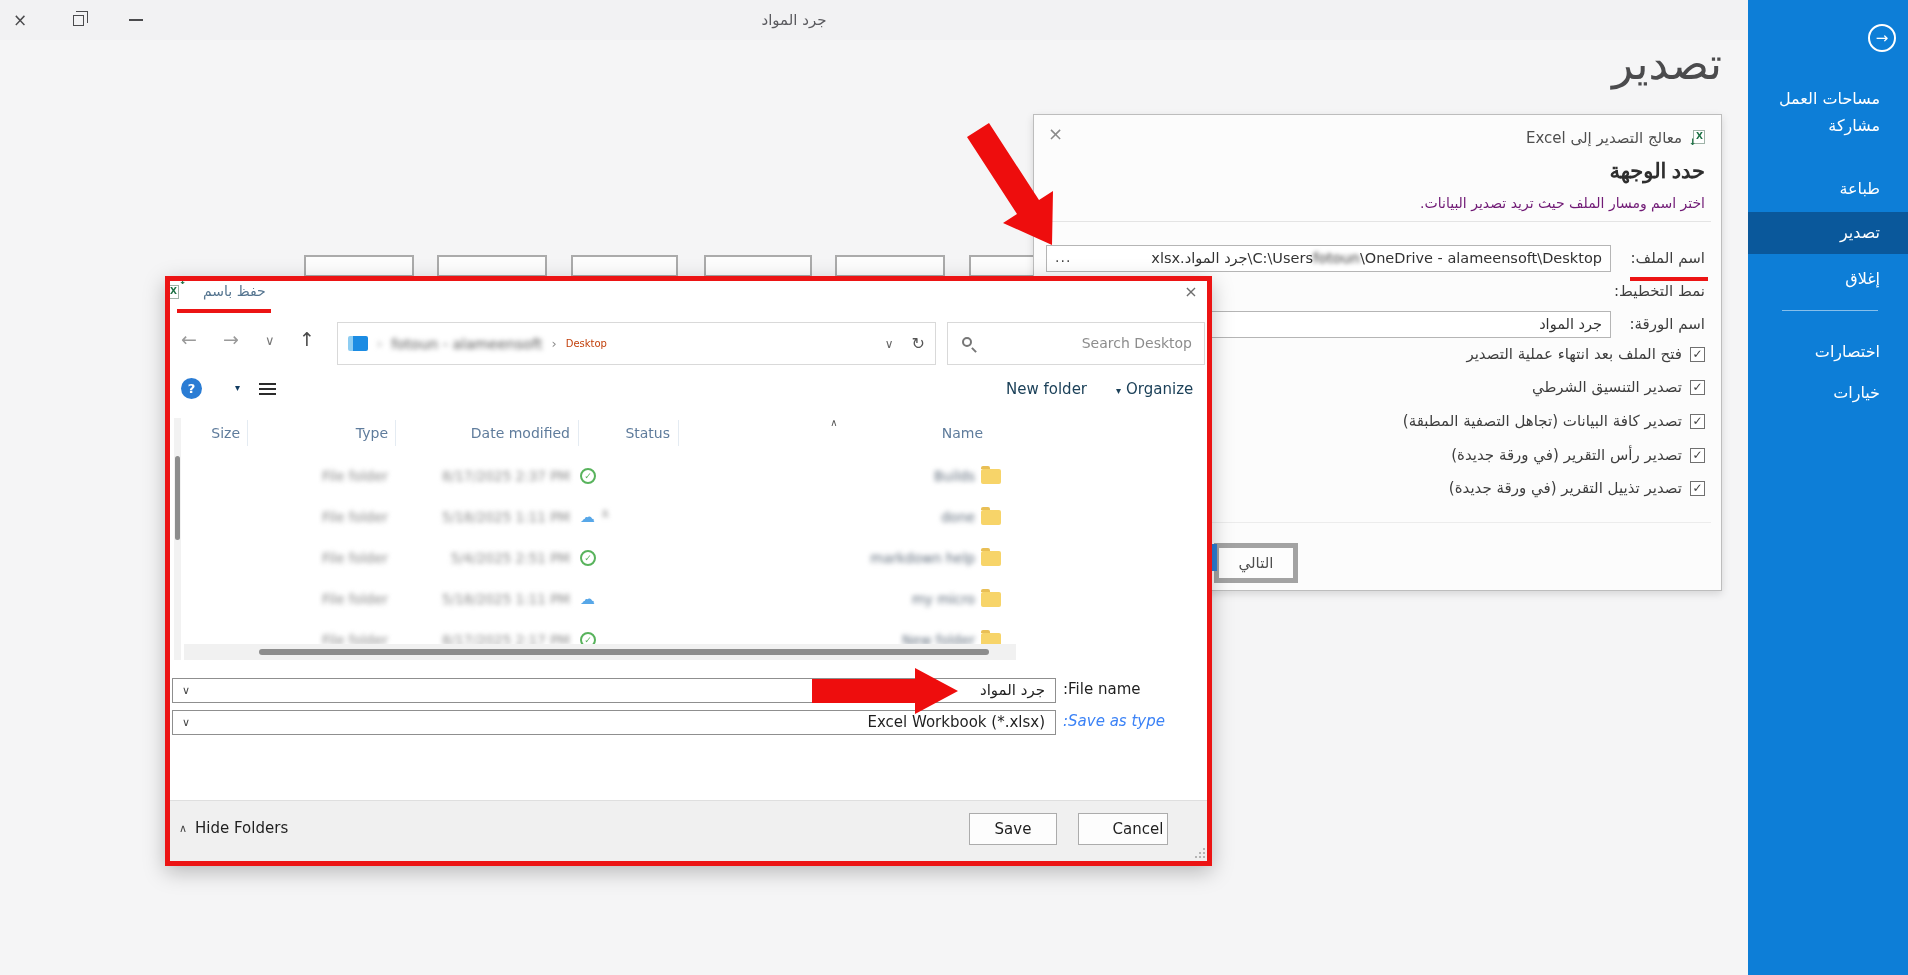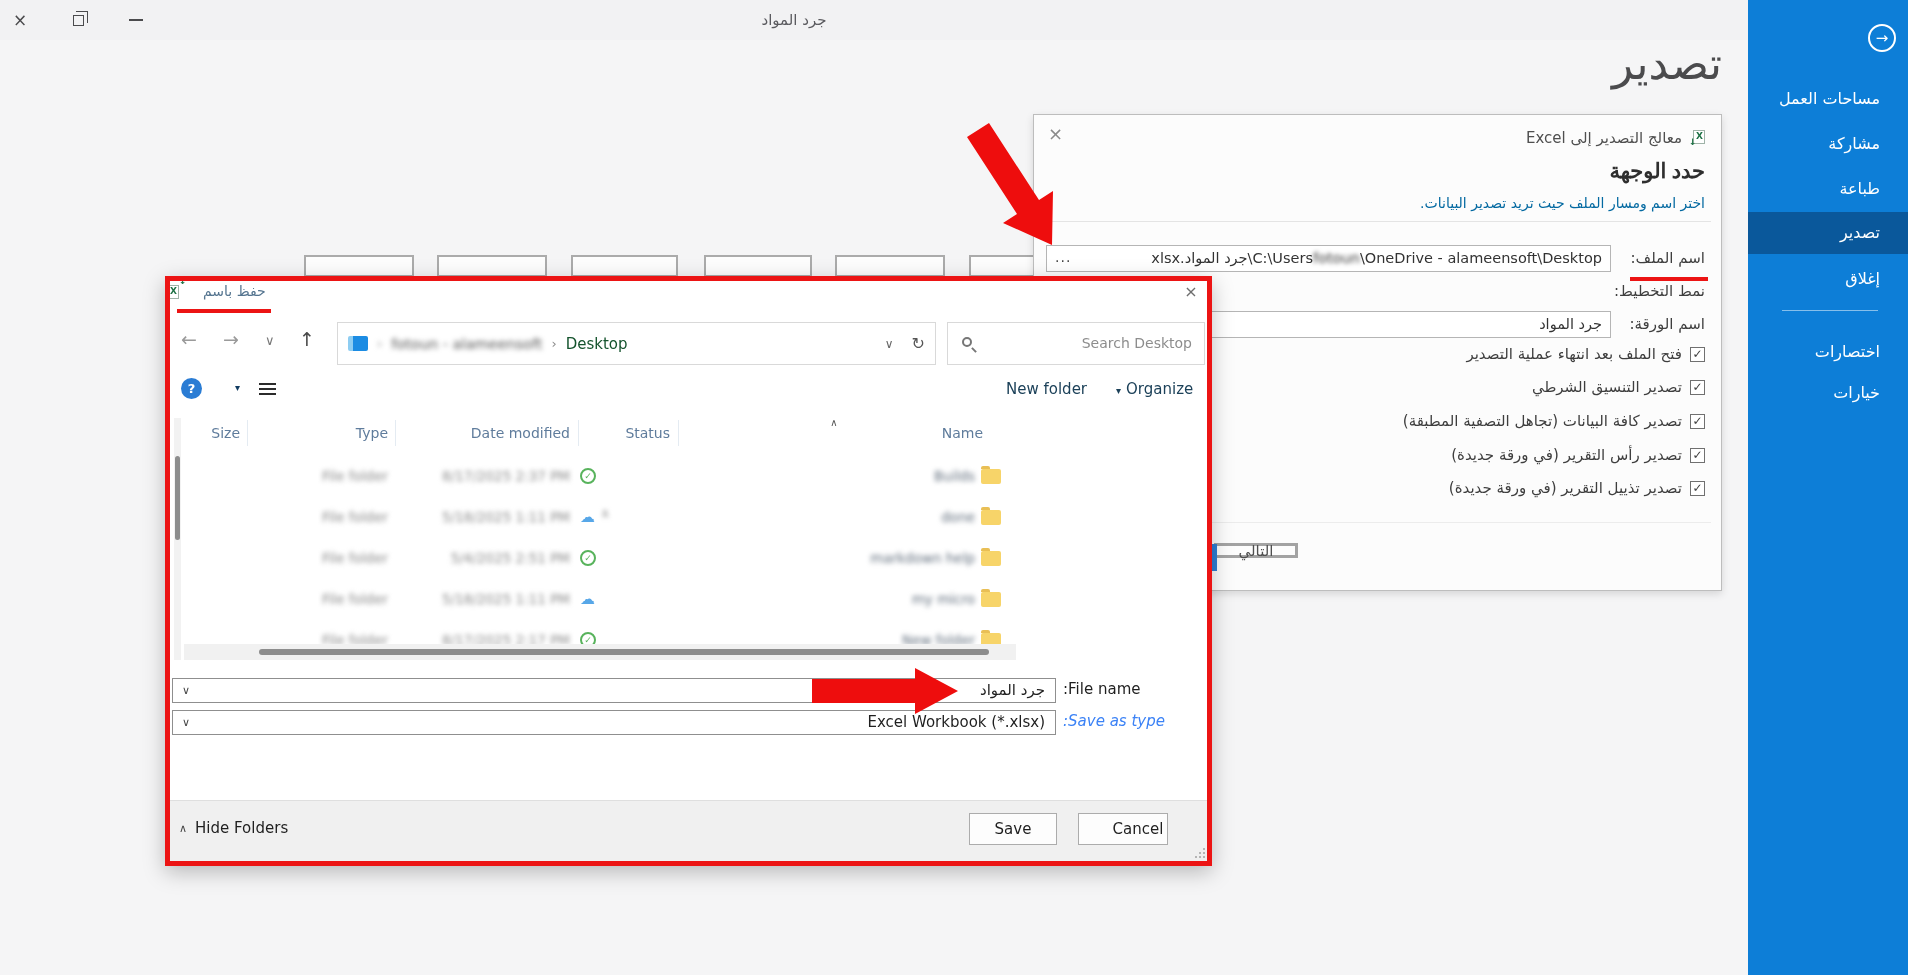--- a/index.html
+++ b/index.html
@@ -33,52 +33,52 @@
 
   
   .exp-dialog { left:1033px; top:114px; width:689px; height:477px; background:#fcfcfc; border:1px solid #bdbdbd; box-shadow:0 3px 8px rgba(0,0,0,.13); direction:rtl; z-index:10; }
   .exp-close { position:absolute; left:14px; top:8px; font-size:18px; color:#8a8a8a; cursor:pointer; }
   .exp-head { position:absolute; right:16px; top:14px; display:flex; align-items:center; gap:7px; font-size:15px; color:#4f4f4f; }
   .xlicon { width:16px; height:16px; position:relative; flex:0 0 auto; }
   .xlicon .sheet { position:absolute; right:0; top:0; width:12px; height:14px; background:#fff; border:1px solid #9fb3a8; }
   .xlicon .xx { position:absolute; right:2px; top:1px; font-size:9px; font-weight:bold; color:#1e7145; }
   .xlicon .arr { position:absolute; left:0; bottom:-1px; font-size:9px; color:#1e7145; font-weight:bold; line-height:1; }
   .exp-h1 { position:absolute; right:16px; top:44px; font-size:21px; font-weight:bold; color:#2e2e2e;font-family:Liberation Serif, serif; }
-  .exp-sub { position:absolute; right:16px; top:80px; font-size:14px; color:#0369a1; }
+  .exp-sub { position:absolute; right:16px; top:80px; font-size:14px; color:#701a75; }
   .exp-hr { position:absolute; left:10px; right:10px; top:106px; border-top:1px solid #e4e4e4; }
   .exp-row { position:absolute; left:12px; right:16px; height:28px; }
   .exp-label { position:absolute; right:0; top:0; line-height:27px; font-size:15px; color:#3e3e3e; }
   .exp-field { position:absolute; left:0; top:0; width:565px; height:27px; background:#fff; border:1px solid #b5b5b5; font-size:14.5px; color:#333; }
   .exp-field .val { position:absolute; right:8px; top:0; line-height:25px; }
   .browse-dots { position:absolute; left:8px; top:0; line-height:23px; font-size:14px; color:#444; letter-spacing:1px; cursor:pointer; }
   .pathtxt { position:absolute; right:8px; left:20px; top:0; line-height:25px; direction:ltr; text-align:right; white-space:nowrap; overflow:hidden; }
   .blurred { filter:blur(2.5px); }
   .blur2 { filter:blur(2px); }
   .exp-check { position:absolute; right:16px; height:22px; display:flex; flex-direction:row; align-items:center; gap:8px; }
   .cbox { width:15px; height:15px; border:1px solid #707070; background:#fff; display:flex; align-items:center; justify-content:center; font-size:12px; color:#3c3c3c; line-height:1; cursor:pointer; flex:0 0 auto; }
   .exp-check .clabel { font-size:15px; color:#3e3e3e; white-space:nowrap; }
   .exp-hr2 { position:absolute; left:10px; right:10px; top:407px; border-top:1px solid #ececec; }
-  .next-btn { position:absolute; left:180px; top:428px; width:84px; height:15px; background:#fdfdfd; border:3px solid #a3a3a3; font-size:15px; color:#4f4f4f; display:flex; align-items:center; justify-content:center; cursor:pointer; }
+  .next-btn { position:absolute; left:180px; top:428px; width:84px; height:40px; background:#fdfdfd; border:5px solid #a3a3a3; font-size:15px; color:#4f4f4f; display:flex; align-items:center; justify-content:center; cursor:pointer; }
   .blue-sliver { left:1209px; top:544px; width:8px; height:27px; background:#2e7ed5; z-index:20; }
 
   
   .red-underline { position:absolute; background:#ec1414; z-index:61; }
 
   
   .save-dialog { left:165px; top:276px; width:1047px; height:590px; background:#fff; box-shadow:0 6px 20px rgba(0,0,0,.25); z-index:50; }
   .red-frame { position:absolute; inset:0; border:5px solid #ec1414; z-index:60; pointer-events:none; }
   .sd-icon { left:14px; top:9px; }
   .sd-title { left:38px; top:7px; font-size:14px; color:#54748f; }
   .sd-close { left:1014px; top:6px; width:24px; height:22px; text-align:center; font-size:16px; color:#6e6e6e; cursor:pointer; }
   .navic { top:54px; font-size:19px; color:#9a9a9a; cursor:pointer; line-height:1; }
   .crumb-box { left:172px; top:46px; width:599px; height:43px; background:#fff; border:1px solid #d9d9d9; display:flex; align-items:center; padding:0 10px; gap:9px; }
   .folder-blue { width:20px; height:15px; border-radius:2px; background:linear-gradient(90deg,#8ecdf2 0 5px,#1c8ce3 5px); flex:0 0 auto; }
   .crumb-sep { color:#8a8a8a; font-size:13px; }
   .crumb-user { font-size:14.5px; color:#555; }
-  .crumb-loc { font-size:15px; color:#14532d; cursor:pointer; }
+  .crumb-loc { font-size:10px; color:#c2410c; cursor:pointer; }
   .crumb-right { margin-left:auto; display:flex; align-items:center; gap:18px; }
   .crumb-chev { font-size:12px; color:#666; cursor:pointer; }
   .crumb-refresh { font-size:16px; color:#555; cursor:pointer; }
   .search-box { left:782px; top:46px; width:258px; height:43px; background:#fff; border:1px solid #d9d9d9; }
   .mag { position:absolute; left:14px; top:14px; width:10px; height:10px; border:2px solid #767676; border-radius:50%; }
   .mag::after { content:""; position:absolute; width:2px; height:6px; background:#767676; transform:rotate(-45deg); left:9px; top:8px; }
   .search-ph { position:absolute; right:12px; top:0; line-height:41px; font-size:14px; color:#8d8d8d; }
   .help-circle { left:16px; top:102px; width:21px; height:21px; border-radius:50%; background:#2a7cd4; color:#fff; font-size:13px; font-weight:bold; display:flex; align-items:center; justify-content:center; cursor:pointer; }
   .tb-drop { left:70px; top:106px; font-size:10px; color:#123c61; cursor:pointer; }
   .view-ic { left:94px; top:107px; width:17px; height:13px; border-top:2px solid #2b2b2b; cursor:pointer; }
@@ -152,21 +152,21 @@
 <div class="abs bg-cell" style="left:571px;width:107px;"></div>
 <div class="abs bg-cell" style="left:704px;width:108px;"></div>
 <div class="abs bg-cell" style="left:835px;width:110px;"></div>
 <div class="abs bg-cell" style="left:969px;width:106px;"></div>
 
 <div class="abs sidebar">
   <div class="side-circle">
       <span>→</span>
     </div>
   <div class="side-item" style="top:81px;">مساحات العمل</div>
-  <div class="side-item" style="top:126px;">مشاركة</div>
+  <div class="side-item" style="top:108px;">مشاركة</div>
   <div class="side-item" style="top:171px;">طباعة</div>
   <div class="side-item sel" style="top:212px;">تصدير</div>
   <div class="side-item" style="top:261px;">إغلاق</div>
   <div class="side-div" style="top:310px;"></div>
   <div class="side-item" style="top:334px;">اختصارات</div>
   <div class="side-item" style="top:375px;">خيارات</div>
 </div>
 
 <div class="abs page-title">تصدير</div>
 

